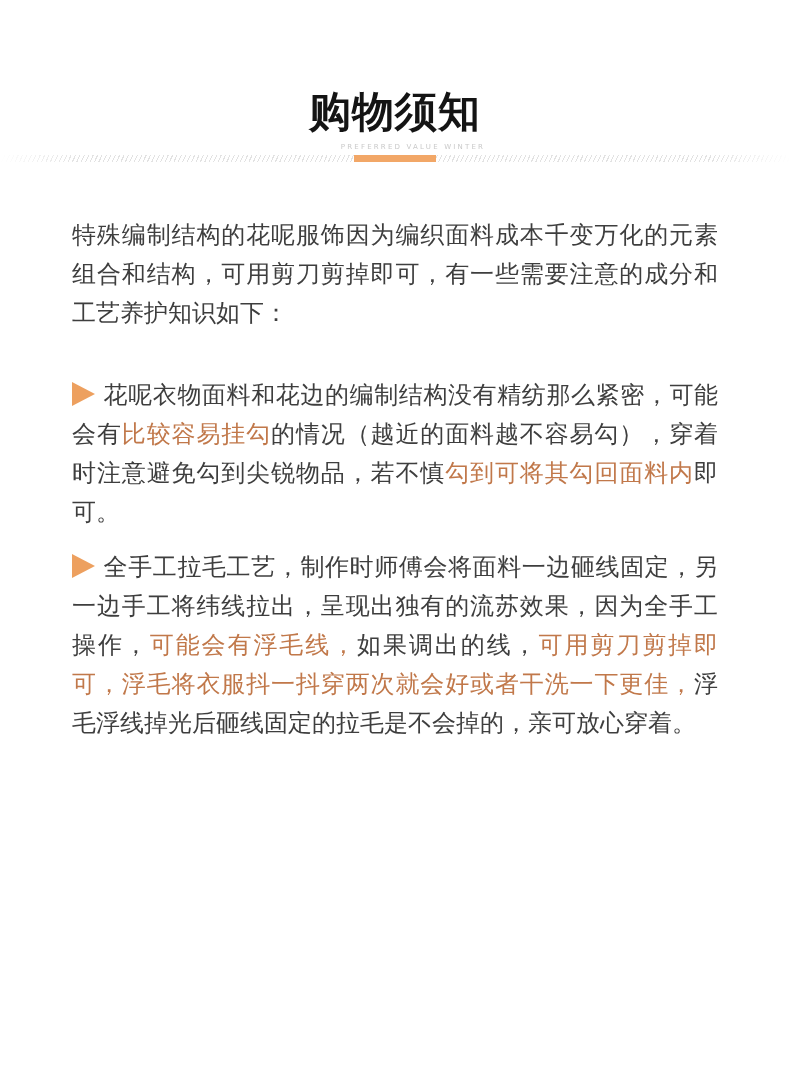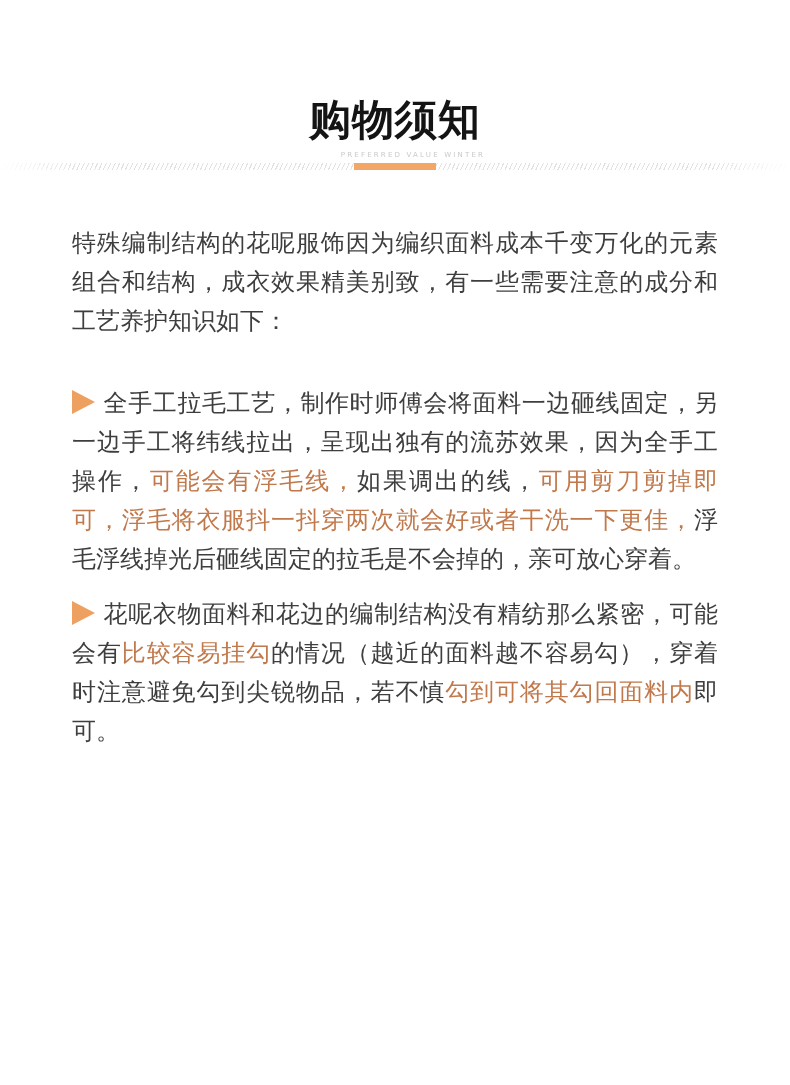--- a/index.html
+++ b/index.html
@@ -1,20 +1,20 @@
 <!DOCTYPE html>
 <html style="--accent-color: #c1784a; --arrow-color: #eda05f; --bar-color: #f2a767; --body-color: #3e3e3e; --title-color: #141414; --subtitle-color: #c9c9c9; --hatch-color: #e2e2e2;"><head>
 <meta charset="utf-8">
 <style>
   html, body { margin: 0; padding: 0; background: #ffffff; }
   .page {
     position: relative;
     width: 790px;
     height: 789px;
-    margin: 16px auto;
+    margin: 8px auto;
     background: #ffffff;
     overflow: hidden;
     font-family: "DejaVu Sans", "Liberation Sans", sans-serif;
   }
   .header { padding-top: 80px; text-align: center; }
   .title {
     margin: 0;
     font-size: 42px;
     line-height: 1.15;
     font-weight: 700;
@@ -80,19 +80,19 @@
 <div class="page">
   <div class="header">
     <h1 class="title">购物须知</h1>
     <div class="subtitle">PREFERRED VALUE WINTER</div>
     <div class="divider">
       <span class="divider-bar"></span>
     </div>
   </div>
 
   <div class="content">
-    <p class="intro">特殊编制结构的花呢服饰因为编织面料成本千变万化的元素组合和结构，成衣效果精美别致，有一些需要注意的成分和工艺养护知识如下：</p>
+    <p class="intro">特殊编制结构的花呢服饰因为编织面料成本千变万化的元素组合和结构，可用剪刀剪掉即可，有一些需要注意的成分和工艺养护知识如下：</p>
     <div id="notice-list">
+        <p class="notice"><span class="arrow"></span><span class="">花呢衣物面料和花边的编制结构没有精纺那么紧密，可能会有</span><span class="hl">比较容易挂勾</span><span class="">的情况（越近的面料越不容易勾），穿着时注意避免勾到尖锐物品，若不慎</span><span class="hl">勾到可将其勾回面料内</span><span class="">即可。</span></p>
         <p class="notice"><span class="arrow"></span><span class="">全手工拉毛工艺，制作时师傅会将面料一边砸线固定，另一边手工将纬线拉出，呈现出独有的流苏效果，因为全手工操作，</span><span class="hl">可能会有浮毛线，</span><span class="">如果调出的线，</span><span class="hl">可用剪刀剪掉即可，浮毛将衣服抖一抖穿两次就会好或者干洗一下更佳，</span><span class="">浮毛浮线掉光后砸线固定的拉毛是不会掉的，亲可放心穿着。</span></p>
-        <p class="notice"><span class="arrow"></span><span class="">花呢衣物面料和花边的编制结构没有精纺那么紧密，可能会有</span><span class="hl">比较容易挂勾</span><span class="">的情况（越近的面料越不容易勾），穿着时注意避免勾到尖锐物品，若不慎</span><span class="hl">勾到可将其勾回面料内</span><span class="">即可。</span></p>
       </div>
   </div>
 </div>
 
 </body></html>

